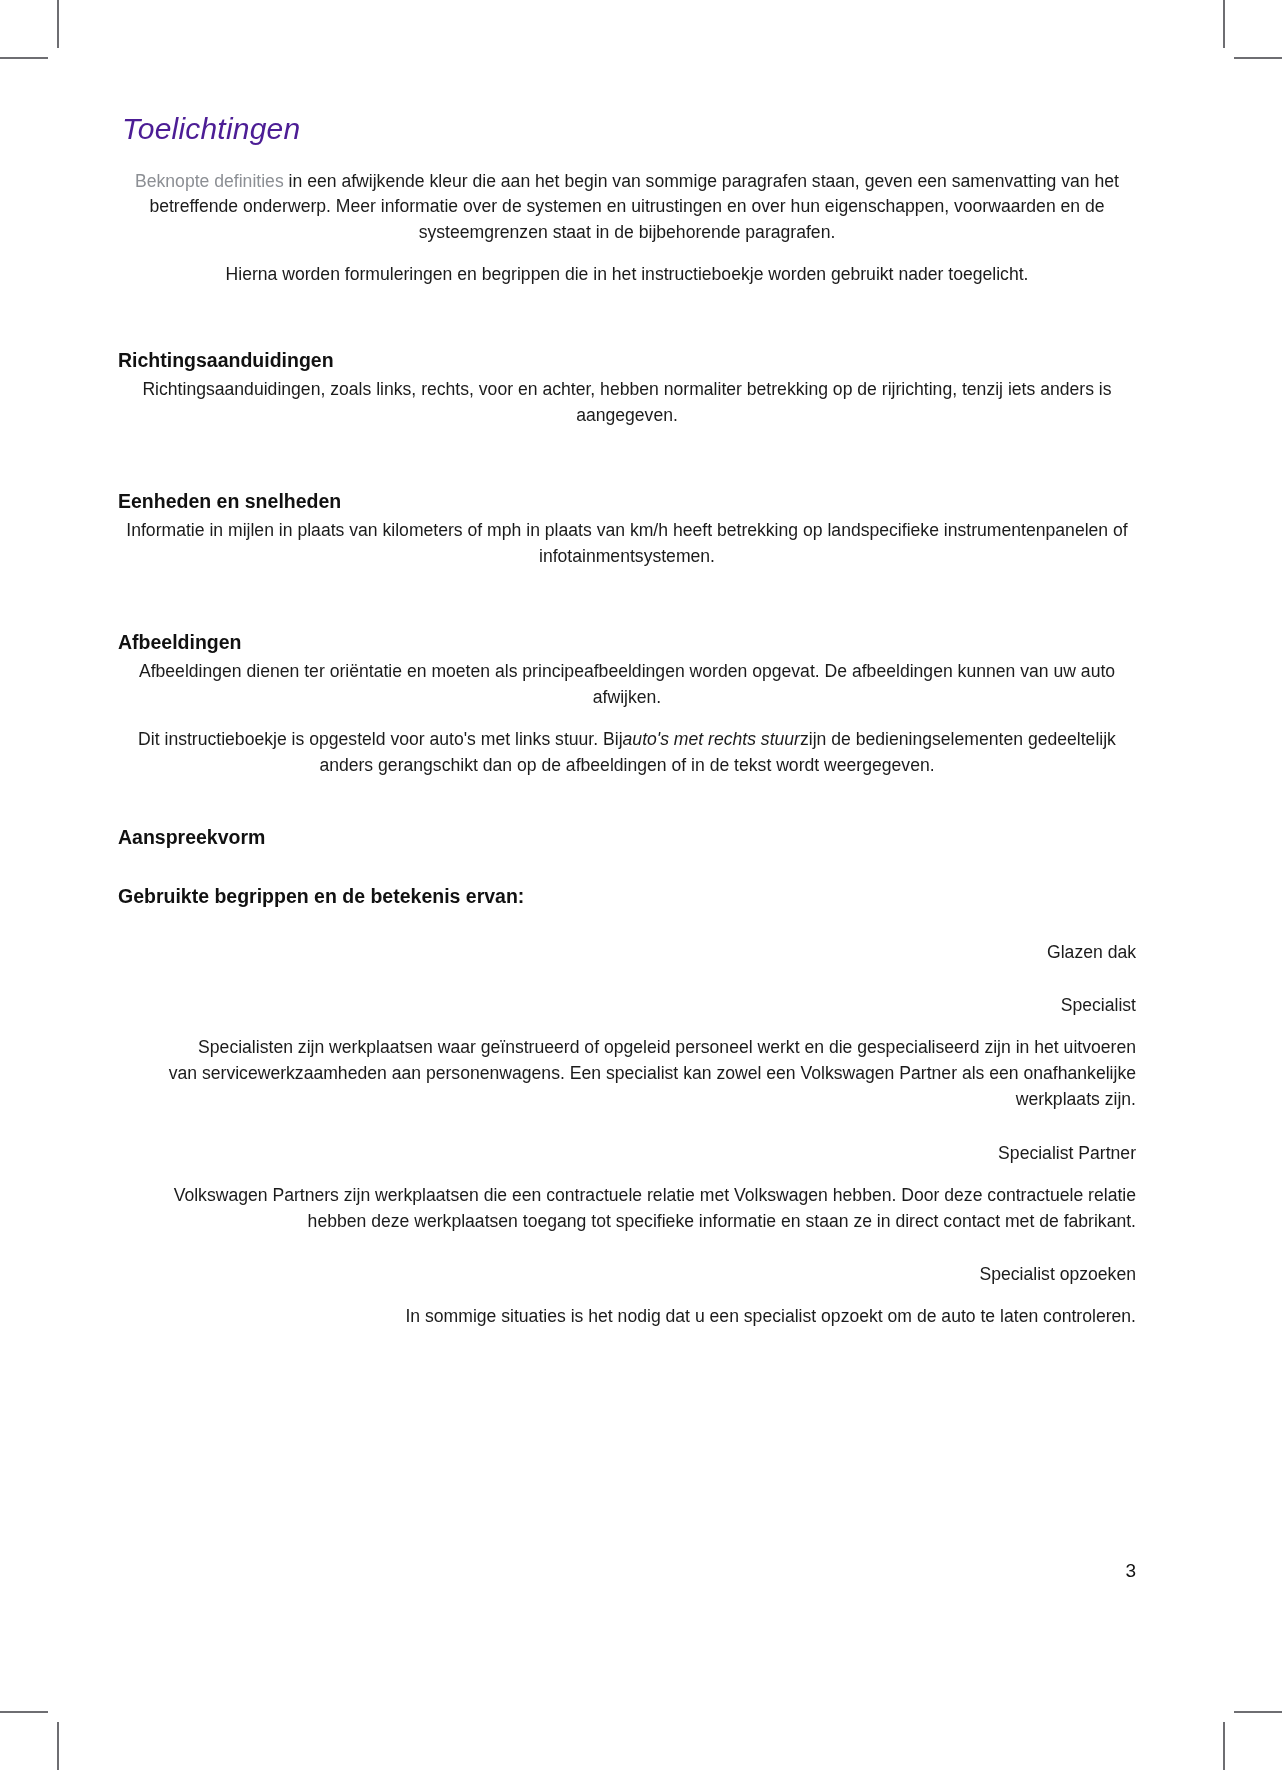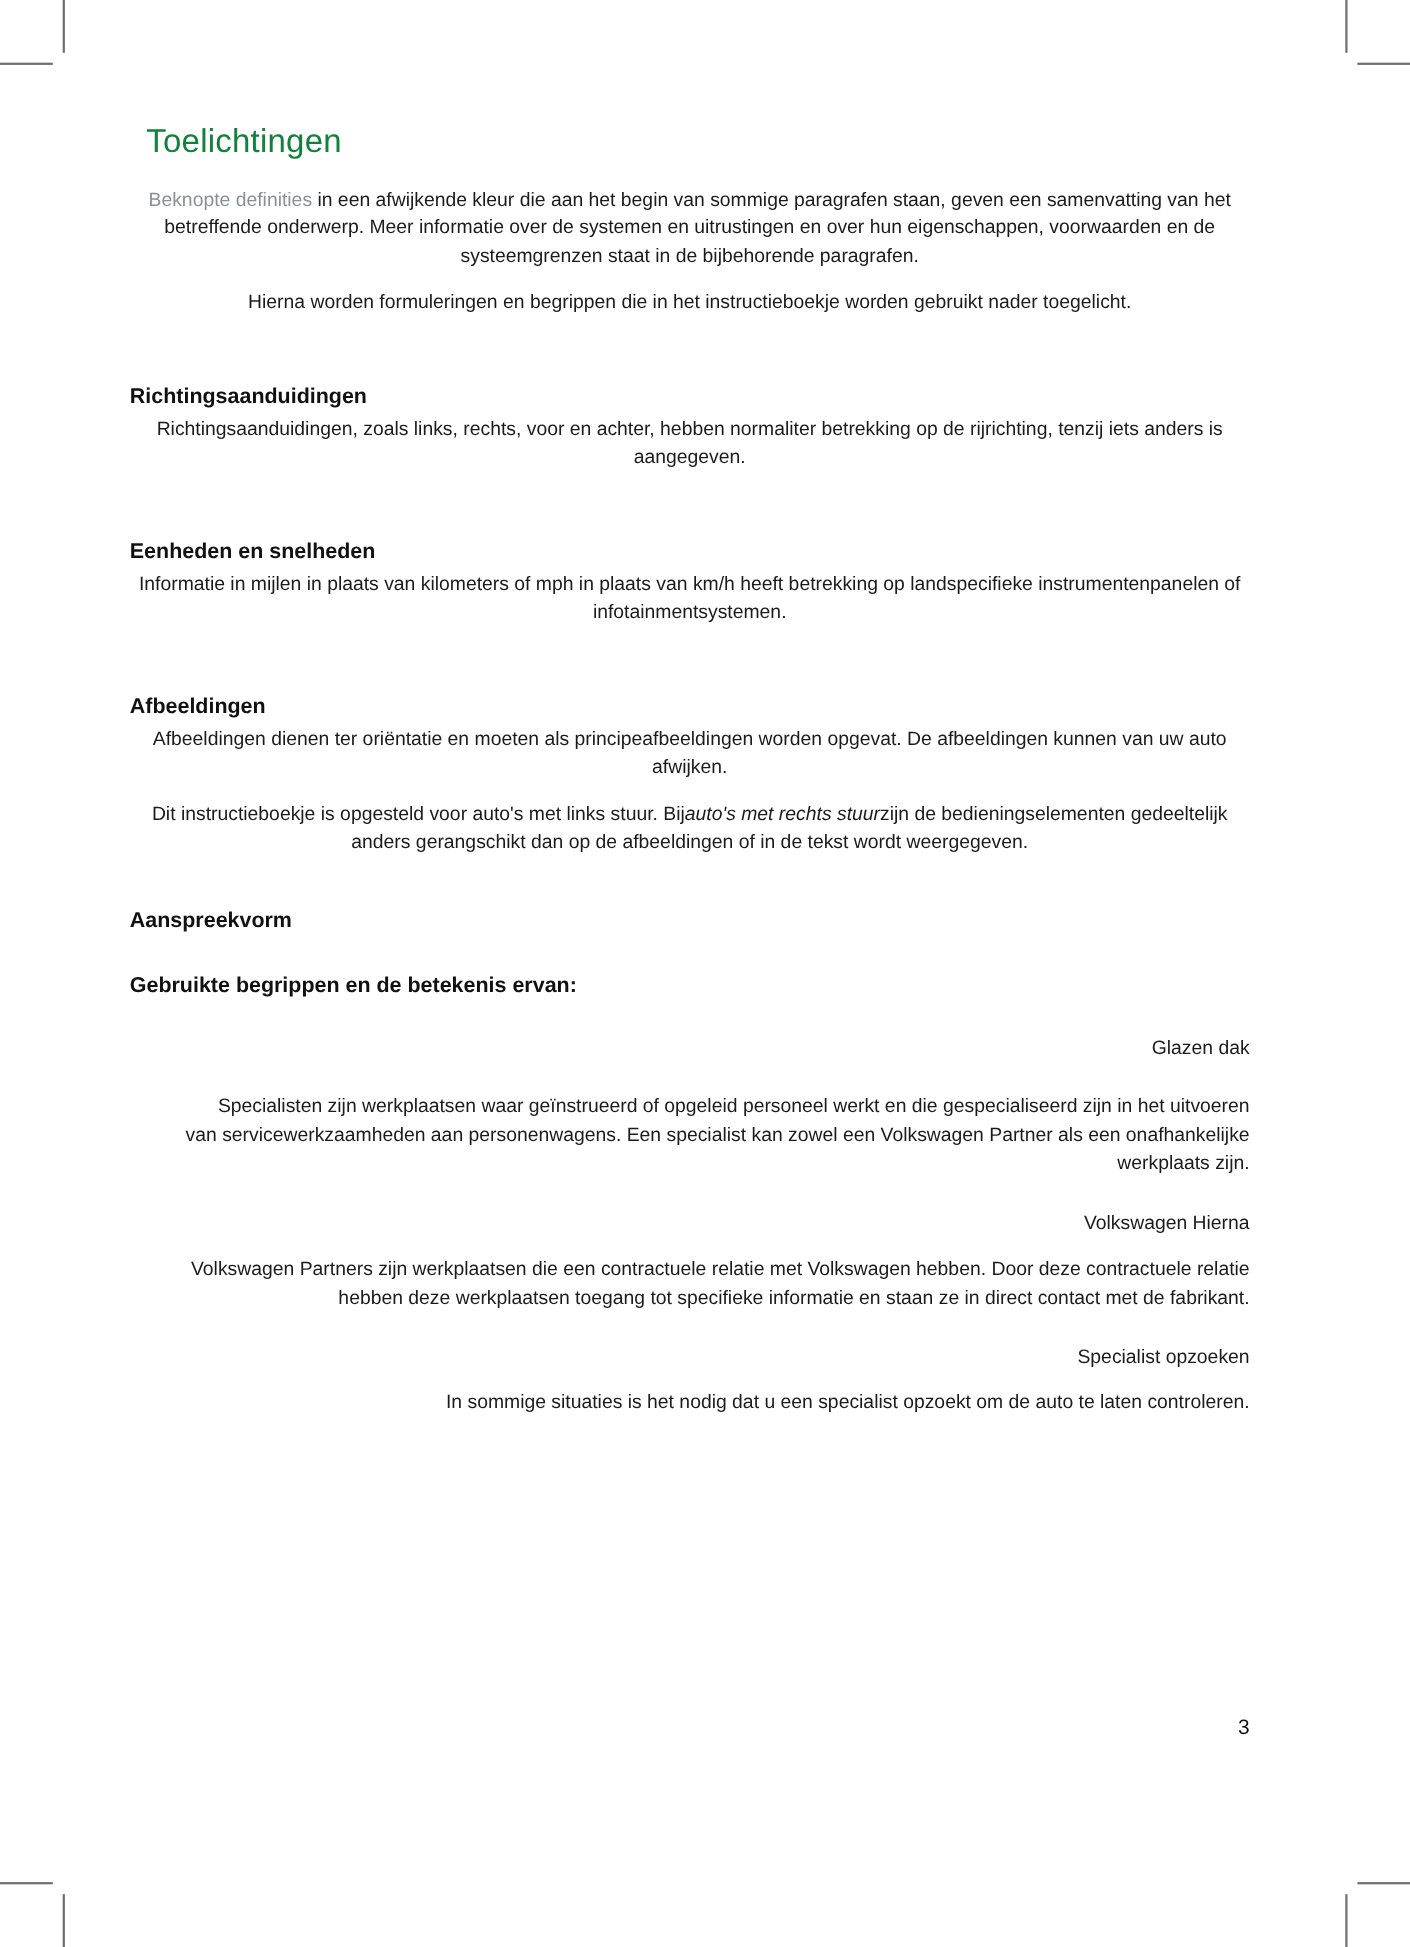--- a/index.html
+++ b/index.html
@@ -42,23 +42,24 @@
     position: absolute;
     left: 118px;
     top: 112px;
     width: 1018px;
   }
 
   h1.doc-title {
     font-size: 30px;
     font-weight: 400;
     line-height: 1.15;
-    color: #15803d;
-    margin: 0 0 22px 15px;
+    color: #4c1d95;
+    margin: 0 0 22px 4px;
     letter-spacing: 0.2px;
+    font-style: italic;
   }
 
   h2.section-title {
     font-size: 19.5px;
     font-weight: 700;
     color: #111111;
     margin: 0 0 4px 0;
     line-height: 1.3;
   }
 
@@ -166,25 +167,26 @@
 
     <h2 class="glossary-title">Gebruikte begrippen en de betekenis ervan:</h2>
 
     <div class="gap-md"></div>
 
     <div class="glossary-entry">
       <p class="term">Glazen dak</p>
     </div>
 
     <div class="glossary-entry">
+      <p class="term">Specialist</p>
       <p class="definition">Specialisten zijn werkplaatsen waar geïnstrueerd of opgeleid personeel werkt en die gespecialiseerd zijn in het uitvoeren van servicewerkzaamheden aan personenwagens. Een specialist kan zowel een Volkswagen Partner als een onafhankelijke werkplaats zijn.</p>
     </div>
 
     <div class="glossary-entry">
-      <p class="term">Volkswagen Hierna</p>
+      <p class="term">Specialist Partner</p>
       <p class="definition">Volkswagen Partners zijn werkplaatsen die een contractuele relatie met Volkswagen hebben. Door deze contractuele relatie hebben deze werkplaatsen toegang tot specifieke informatie en staan ze in direct contact met de fabrikant.</p>
     </div>
 
     <div class="glossary-entry">
       <p class="term">Specialist opzoeken</p>
       <p class="definition">In sommige situaties is het nodig dat u een specialist opzoekt om de auto te laten controleren.</p>
     </div>
 
   </div>
 

